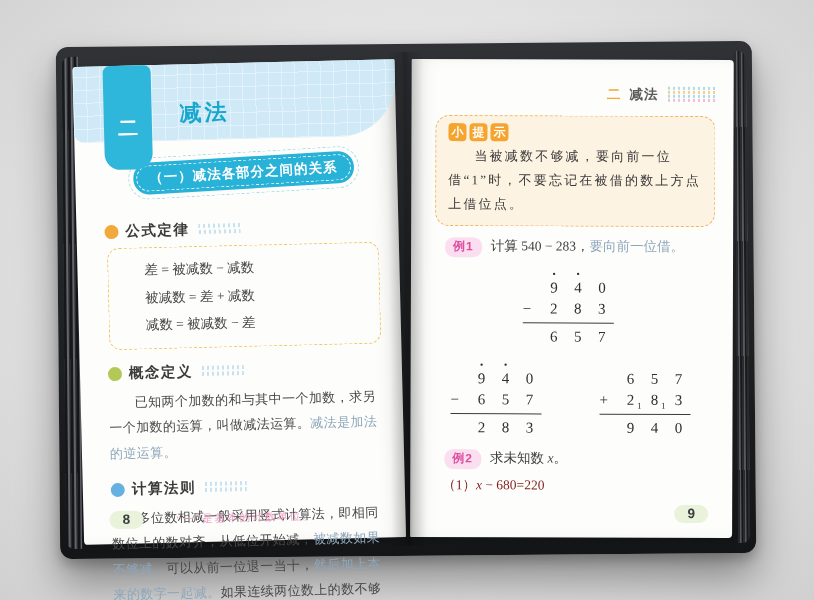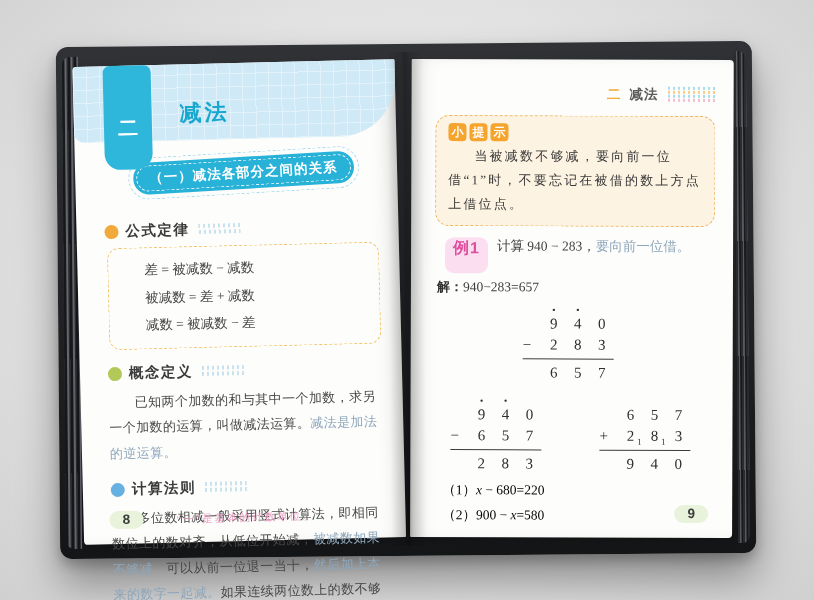--- a/index.html
+++ b/index.html
@@ -81,26 +81,26 @@
 
   .rp-content { position:absolute; left:24px; right:18px; top:56px; }
   .tip-box { background:#fdf3e2; border:1.6px dashed #f0b45c; border-radius:14px; padding:7px 12px 9px; }
   .tip-badges { display:flex; gap:3px; margin-bottom:3px; }
   .tip-badge { width:18px; height:18px; border-radius:4px; background:#f5a42e; color:#fff; font-weight:bold;
             font-size:12px; display:flex; align-items:center; justify-content:center;
             font-family:"Liberation Sans",sans-serif; }
   .tip-text { margin:0; font-size:13px; color:#3a3a3a; line-height:1.85; letter-spacing:2.2px; text-indent:2em; }
 
   .ex-line { display:flex; align-items:baseline; gap:9px; margin:11px 0 5px 10px; font-size:13.5px; color:#3f3f3f; }
-  .ex-badge { background:#fbdff0; color:#dd4f9e; border-radius:9px; padding:1px 8px 14px; font-size:16px;
+  .ex-badge { background:#fbdff0; color:#dd4f9e; border-radius:9px; padding:1px 8px 2px; font-size:12px;
             font-weight:bold; letter-spacing:1px; font-family:"Liberation Sans",sans-serif; flex:0 0 auto;
             align-self:center; }
   .sol-line { margin:3px 0 2px 2px; font-size:13.5px; color:#3d3d3d; }
   .bold-label { font-weight:bold; color:#333; font-family:"Liberation Sans",sans-serif; font-size:13px; }
-  .eq-line { margin:7px 0 7px 8px; font-size:13.5px; color:#000000; }
+  .eq-line { margin:7px 0 7px 8px; font-size:13.5px; color:#7f1d1d; }
   .var { font-style:italic; }
 
   
   .vcalc { display:inline-block; padding-top:9px; font-size:15px; color:#2f2f2f; }
   .main-calc { margin:6px 0 2px 88px; }
   .verify-row { display:flex; gap:58px; margin:10px 0 2px 16px; }
   .vrow { display:flex; height:21px; align-items:center; }
   .vrow.rule-after { border-bottom:1.5px solid #3c3c3c; padding-bottom:3px; }
   .vrow.rule-after + .vrow { margin-top:3px; }
   .vsign { width:19px; }
@@ -180,24 +180,21 @@
             <span class="tip-badge">小</span>
             <span class="tip-badge">提</span>
             <span class="tip-badge">示</span>
           </div>
           <p class="tip-text">当被减数不够减，要向前一位借“1”时，不要忘记在被借的数上方点上借位点。</p>
         </div>
 
 
         <div class="ex-line">
           <span class="ex-badge">例1</span>
-          <span><span>计算 940 − 283，</span><span class="muted">要向前一位借。</span></span>
-        </div>
-        <div class="sol-line">
-          <span class="bold-label">解：</span><span>940−283=657</span>
+          <span><span>计算 540 − 283，</span><span class="muted">要向前一位借。</span></span>
         </div>
 
         <div class="vcalc main-calc"><div class="vrow">
               <span class="vsign"></span>
               <span class="vdigit">9<i class="vdot">·</i></span>
               <span class="vdigit">4<i class="vdot">·</i></span>
               <span class="vdigit">0</span>
             </div><div class="vrow rule-after">
               <span class="vsign">−</span>
               <span class="vdigit">2</span>
@@ -246,25 +243,26 @@
               </div>
               <div class="vrow">
                 <span class="vsign"></span>
                 <span class="vdigit">9</span>
                 <span class="vdigit">4</span>
                 <span class="vdigit">0</span>
               </div>
             </div>
         </div>
 
+        <div class="ex-line">
+          <span class="ex-badge">例2</span>
+          <span><span>求未知数 </span><i class="var">x</i><span>。</span></span>
+        </div>
         <div class="eq-line">
           <span>（1）</span><i class="var">x</i><span> − 680=220</span>
-        </div>
-        <div class="eq-line">
-          <span>（2）900 − </span><i class="var">x</i><span>=580</span>
         </div>
 
         
 
         
         
       </div>
 
       <div class="footer">
         <span class="page-badge pos-right">9</span>

